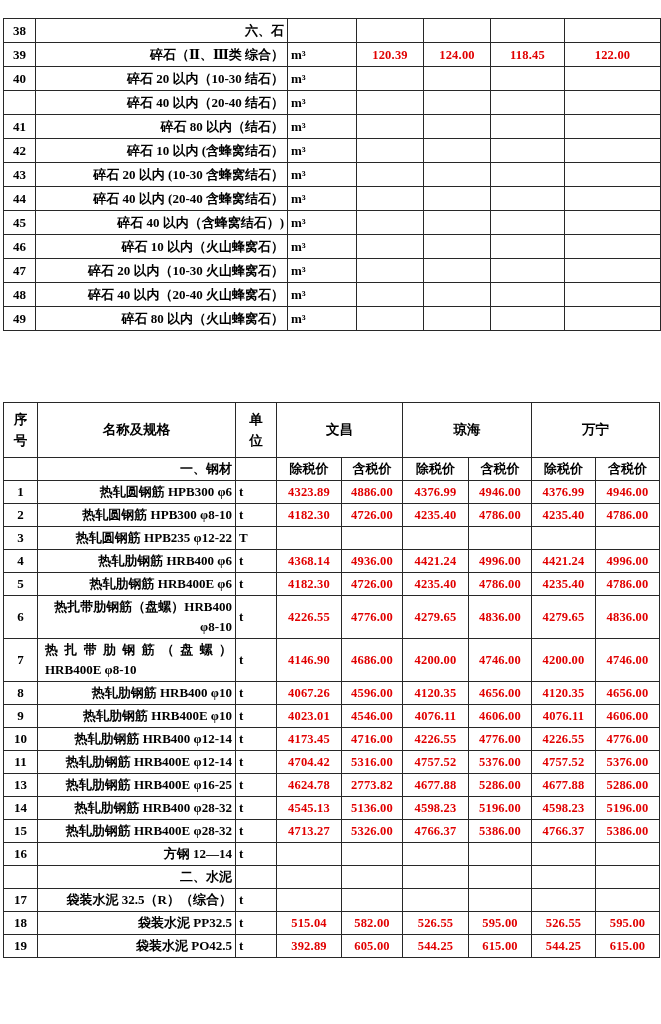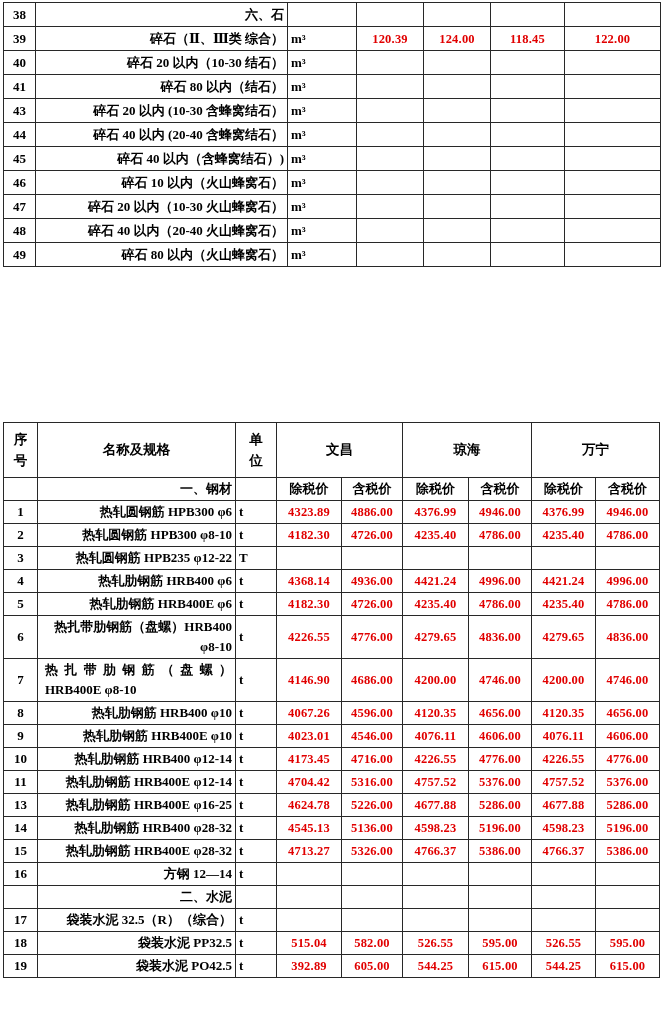--- a/index.html
+++ b/index.html
@@ -11,37 +11,38 @@
     overflow: hidden;
     font-family: "Liberation Serif", "DejaVu Serif", serif;
     color: #000;
   }
   .page { position: relative; width: 661px; height: 1024px; background: #fff; }
 
   table {
     border-collapse: collapse;
     table-layout: fixed;
     position: absolute;
+    margin-top: 16px;
   }
   td, th {
     border: 1px solid #282828;
     font-weight: bold;
     font-size: 13px;
     overflow: hidden;
     padding: 1px 3px;
     vertical-align: middle;
     line-height: 20px;
   }
 
   
   .stone-table { left: 3px; top: 2px; width: 657px; }
   .stone-table tr { height: 24px; }
 
   
-  .price-table { left: 3px; top: 422px; width: 656px; }
+  .price-table { left: 3px; top: 386px; width: 656px; }
   .price-table thead tr { height: 55px; }
   .price-table tbody tr { height: 23px; }
   .price-table th { text-align: center; font-size: 13.5px; }
 
   .num  { text-align: center; }
   .name { text-align: right; padding-left: 7px; }
   .name.justify { text-align: justify; text-justify: inter-character; }
   .unit { }
   .val  { color: #e10000; text-align: center; font-size: 12.5px; letter-spacing: 0.2px; }
   .sub  { text-align: center; font-family: Liberation Serif, serif; }
@@ -91,22 +92,40 @@
         <tr>
           <td class="num">40</td>
           <td class="name">碎石 20 以内（10-30 结石）</td>
           <td class="unit">m³</td>
           <td class="val"></td>
           <td class="val"></td>
           <td class="val"></td>
           <td class="val"></td>
         </tr>
         <tr>
+          <td class="num"></td>
+          <td class="name">碎石 40 以内（20-40 结石）</td>
+          <td class="unit">m³</td>
+          <td class="val"></td>
+          <td class="val"></td>
+          <td class="val"></td>
+          <td class="val"></td>
+        </tr>
+        <tr>
           <td class="num">41</td>
           <td class="name">碎石 80 以内（结石）</td>
+          <td class="unit">m³</td>
+          <td class="val"></td>
+          <td class="val"></td>
+          <td class="val"></td>
+          <td class="val"></td>
+        </tr>
+        <tr>
+          <td class="num">42</td>
+          <td class="name">碎石 10 以内 (含蜂窝结石）</td>
           <td class="unit">m³</td>
           <td class="val"></td>
           <td class="val"></td>
           <td class="val"></td>
           <td class="val"></td>
         </tr>
         <tr>
           <td class="num">43</td>
           <td class="name">碎石 20 以内 (10-30 含蜂窝结石）</td>
           <td class="unit">m³</td>
@@ -325,21 +344,21 @@
           <td class="val">4757.52</td>
           <td class="val">5376.00</td>
           <td class="val">4757.52</td>
           <td class="val">5376.00</td>
         </tr>
         <tr>
           <td class="num">13</td>
           <td class="name">热轧肋钢筋 HRB400E φ16-25</td>
           <td class="unit">t</td>
           <td class="val">4624.78</td>
-          <td class="val">5226.00</td>
+          <td class="val">2773.82</td>
           <td class="val">4677.88</td>
           <td class="val">5286.00</td>
           <td class="val">4677.88</td>
           <td class="val">5286.00</td>
         </tr>
         <tr>
           <td class="num">14</td>
           <td class="name">热轧肋钢筋 HRB400 φ28-32</td>
           <td class="unit">t</td>
           <td class="val">4545.13</td>

